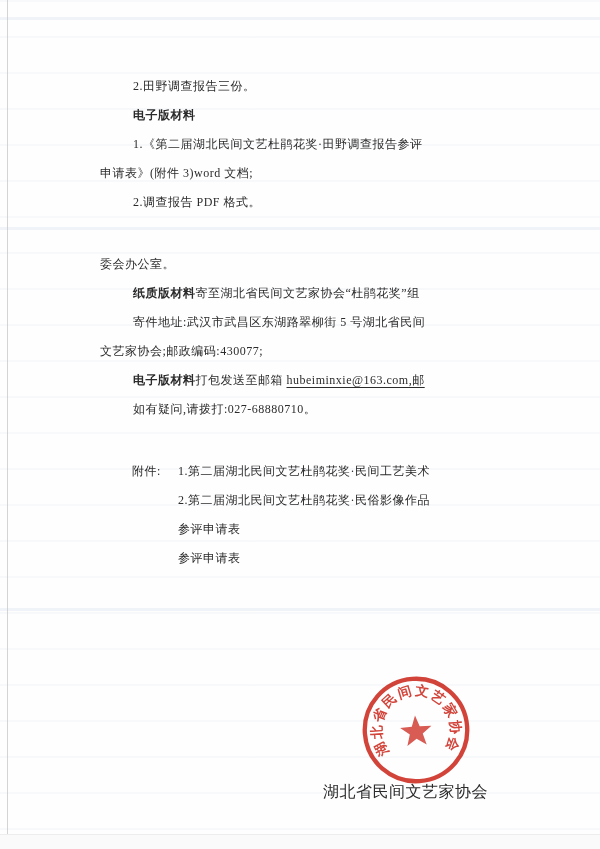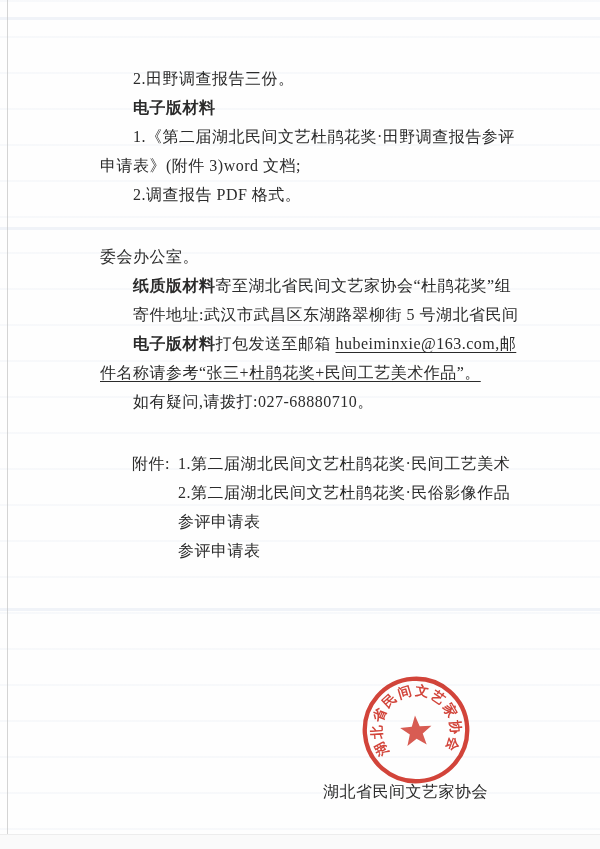--- a/index.html
+++ b/index.html
@@ -16,22 +16,22 @@
     position:absolute;inset:0;
     background:repeating-linear-gradient(180deg,
       rgba(130,155,195,0.055) 0px, rgba(130,155,195,0.055) 2px,
       transparent 2px, transparent 36px);
     pointer-events:none;
   }
   .scan-accent{position:absolute;left:0;width:100%;height:3px;background:rgba(120,150,200,0.10);pointer-events:none;}
   .edge-left{position:absolute;left:7px;top:0;width:1px;height:100%;background:#c6c6c6;opacity:.75;}
   .edge-bottom{position:absolute;left:0;bottom:0;width:100%;height:14px;background:#fafafa;border-top:1px solid rgba(0,0,0,0.05);}
   .content{
-    position:absolute;left:100px;top:64px;width:430px;
-    font-size:16px;line-height:29px;letter-spacing:0.5px;
+    position:absolute;left:100px;top:72px;width:430px;
+    font-size:12px;line-height:29px;letter-spacing:0.5px;
   }
   .line{white-space:pre;height:29px;}
   .indent{padding-left:33px;}
   .b{font-family:Liberation Mono, monospace;font-weight:700;letter-spacing:0.5px;}
   .u{text-decoration:underline;text-underline-offset:3px;text-decoration-thickness:1px;}
   .spacer{height:33px;}
   .attach{display:flex;padding-left:32px;}
   .attach-label{width:46px;flex:none;}
   .attach-items{flex:1;}
   .signoff{
@@ -65,22 +65,22 @@
     <div class="line indent"><span class="b">电子版材料</span></div>
     <div class="line indent"><span>1.《第二届湖北民间文艺杜鹃花奖·田野调查报告参评</span></div>
     <div class="line"><span>申请表》(附件 3)word 文档;</span></div>
     <div class="line indent"><span>2.调查报告 PDF 格式。</span></div>
 
     <div class="spacer"></div>
 
     <div class="line"><span>委会办公室。</span></div>
     <div class="line indent"><span class="b">纸质版材料</span><span>寄至湖北省民间文艺家协会“杜鹃花奖”组</span></div>
     <div class="line indent"><span>寄件地址:武汉市武昌区东湖路翠柳街 5 号湖北省民间</span></div>
+    <div class="line"><span>文艺家协会;邮政编码:430077;</span></div>
     <div class="line indent"><span class="b">电子版材料</span><span>打包发送至邮箱 </span><span class="u">hubeiminxie@163.com,邮</span></div>
-    <div class="line"><span class="u">件名称请参考“张三+杜鹃花奖+民间工艺美术作品”。</span></div>
     <div class="line indent"><span>如有疑问,请拨打:027-68880710。</span></div>
 
     <div class="spacer"></div>
 
     <div class="attach">
       <div class="attach-label">附件:</div>
       <div class="attach-items">
         <div class="line"><span>1.第二届湖北民间文艺杜鹃花奖·民间工艺美术</span></div>
         <div class="line"><span>2.第二届湖北民间文艺杜鹃花奖·民俗影像作品</span></div>
         <div class="line"><span>参评申请表</span></div>

